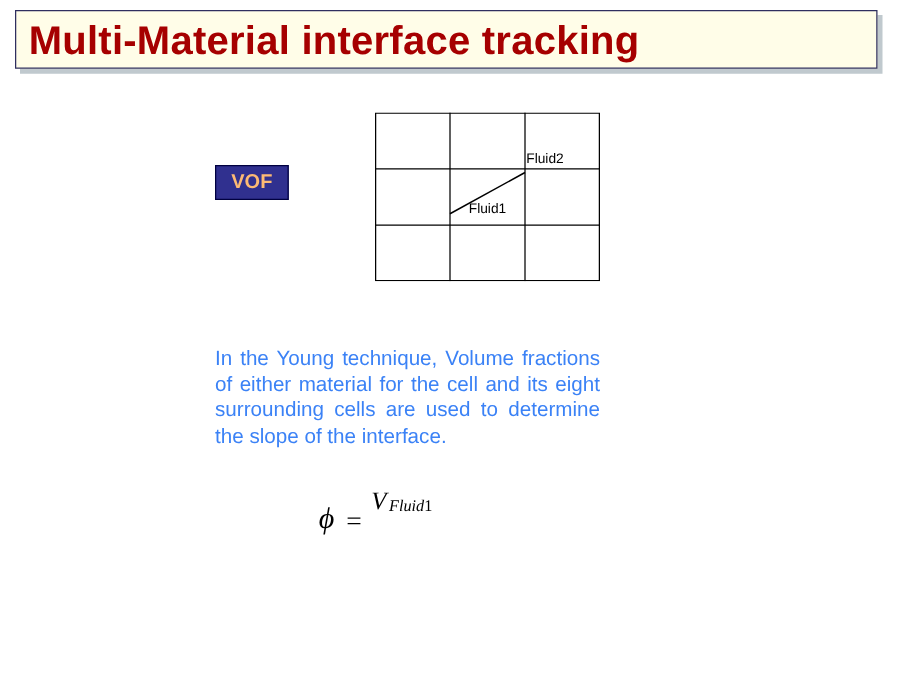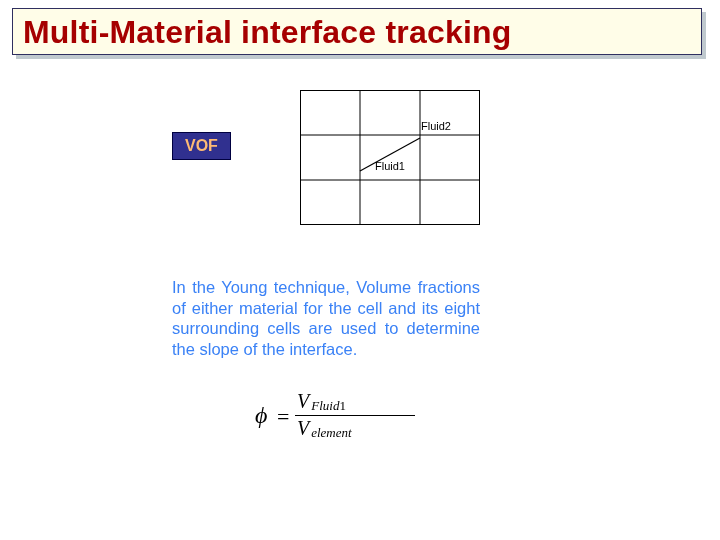--- a/index.html
+++ b/index.html
@@ -187,19 +187,16 @@
 
   <div class="body-text">In the Young technique, Volume fractions of either material for the cell and its eight surrounding cells are used to determine the slope of the interface.</div>
 
   <div class="equation">
     <span class="phi">ϕ</span>
     <span class="eq">=</span>
     <div class="frac">
       <div class="num">
         <span class="italV">V</span><span class="sub">Fluid</span><span class="subn">1</span>
       </div>
-      <div class="den">
-        <span class="italV">V</span><span class="sub">element</span>
-      </div>
     </div>
   </div>
 
 </div>
 
 </body></html>

